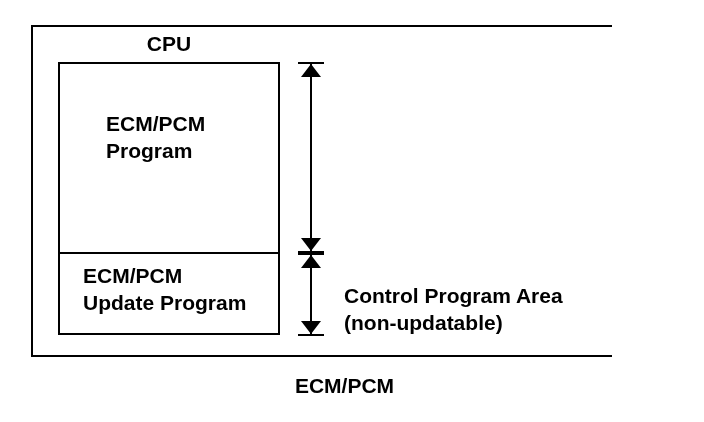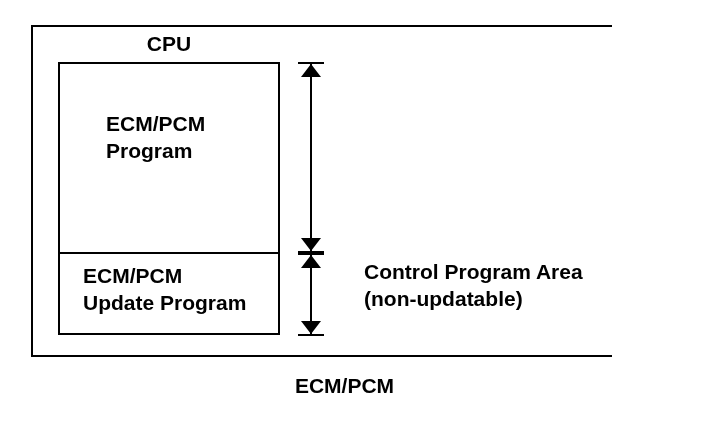--- a/index.html
+++ b/index.html
@@ -62,22 +62,21 @@
     padding-top: 8px;
   }
   #annotation-updatable {
     position: absolute;
     left: 344px;
     top: 99px;
   }
   #annotation-non-updatable {
     position: absolute;
     left: 344px;
-    top: 258px;
-    margin-left: 20px;
+    top: 282px;
   }
   #bottom-label {
     position: absolute;
     left: 31px;
     top: 372px;
     width: 627px;
     text-align: center;
   }
   #arrow-overlay {
     position: absolute;

